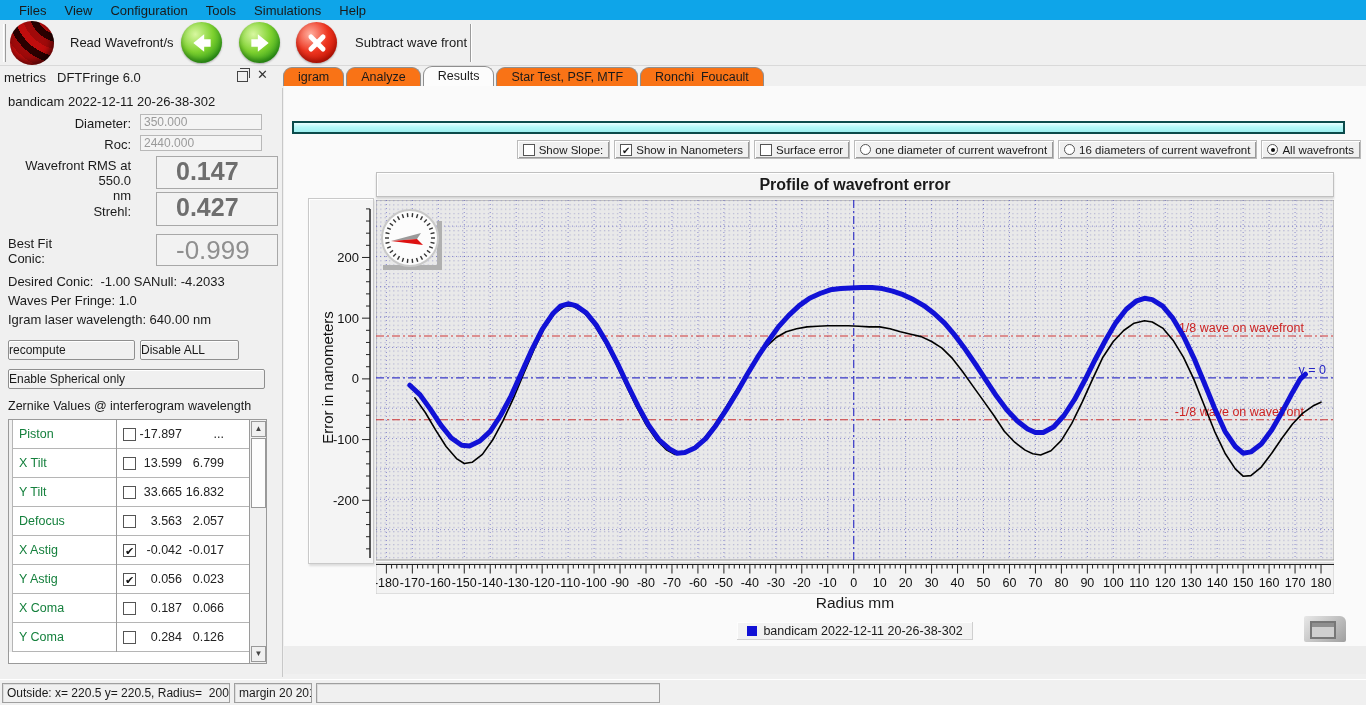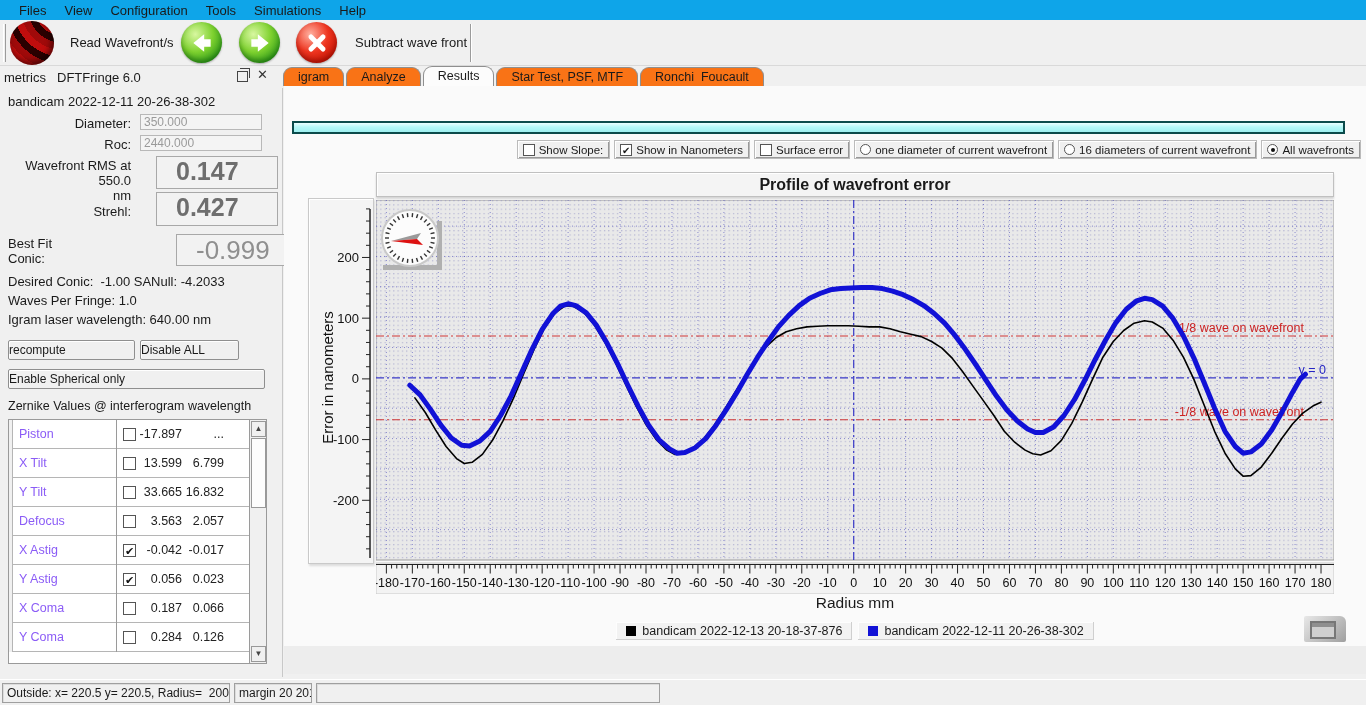--- a/index.html
+++ b/index.html
@@ -39,34 +39,34 @@
   #close-btn { position:absolute; left:257px; top:1px; font-size:13px; color:#333; }
 
   #leftpanel { position:absolute; left:0; top:88px; width:283px; height:589px; background:#f0f0f0;
     border-right:1px solid #c8c8c8; font-size:13px; }
   .lp-text { position:absolute; left:8px; }
   .fld-label { position:absolute; text-align:right; width:127px; left:4px; color:#1a1a1a; }
   .fld-input { position:absolute; left:140px; width:122px; height:16px; background:#f4f4f4;
     border:1px solid #b8b8b8; color:#9a9a9a; font-size:12px; padding:0 3px; line-height:14px; }
   .big-box { position:absolute; left:156px; width:122px; background:#f2f2f2; border:1px solid #a8a8a8;
     color:#6e6e6e; font-weight:bold; font-size:25px; padding-left:19px; }
-  .big-box.light { font-weight:normal; color:#8f8f8f;margin-left:20px; }
+  .big-box.light { font-weight:normal; color:#8f8f8f; }
   .lp-btn { position:absolute; background:#f0f0f0; border:1px solid #8f8f8f; border-radius:2px;
     box-shadow:inset 1px 1px 0 #fff; font-size:12px; text-align:left; line-height:18px; height:20px; }
 
   
   #ztable { position:absolute; left:8px; top:331px; width:259px; height:245px; background:#fff;
     border:1px solid #9a9a9a; overflow:hidden; }
   #zhead { position:absolute; left:0; top:0; width:242px; height:19px; background:#f0f0f0;
     border-bottom:1px solid #9a9a9a; font-size:12.5px; }
   #zhead .h1 { position:absolute; left:0; top:2px; width:107px; text-align:center; border-right:1px solid #9a9a9a; height:17px; }
   #zhead .h2 { position:absolute; left:108px; top:2px; width:99px; text-align:center; }
   .zrow { position:absolute; left:0; width:242px; height:29px; border-bottom:1px solid #b5b5b5; font-size:12.5px; background:#fff; }
   .zrow .rh { position:absolute; left:0; top:0; width:4px; height:29px; background:#f0f0f0; border-right:1px solid #b5b5b5; }
-  .zterm { position:absolute; left:10px; top:7px; color:#8b5cf6; }
+  .zterm { position:absolute; left:10px; top:7px; color:#15803d; }
   .zsep { position:absolute; left:107px; top:0; width:1px; height:29px; background:#9a9a9a; }
   .zchk { position:absolute; left:114px; top:8px; width:13px; height:13px; border:1px solid #555; background:#fff;
     font-size:11px; line-height:12px; text-align:center; color:#111; }
   .zwy { position:absolute; left:128px; top:7px; width:45px; text-align:right; color:#222; }
   .zrm { position:absolute; left:173px; top:7px; width:42px; text-align:right; color:#222; }
   
   #zscroll { position:absolute; right:0; top:0; width:17px; height:243px; background:#f0f0f0; border-left:1px solid #9a9a9a; }
   .sbtn { position:absolute; left:1px; width:15px; height:16px; background:#f0f0f0; border:1px solid #999;
     font-size:8px; text-align:center; line-height:14px; color:#444; }
   #zthumb { position:absolute; left:1px; top:18px; width:15px; height:70px; background:#fdfdfd; border:1px solid #999; }
@@ -679,24 +679,20 @@
       <polygon points="10,34 40,26 36,32" fill="#9a9a9a"></polygon>
       <polygon points="10,34 36,32 42,38" fill="#dd1111"></polygon>
     </svg>
   </div>
 
   <div id="xlabel">Radius mm</div>
 
   <div id="below-chart"></div>
   <div id="legend-row">
       <div class="legend-item">
-        <div class="legend-swatch" style="background: rgb(0, 0, 0);"></div>
-        <span>bandicam 2022-12-13 20-18-37-876</span>
-      </div>
-      <div class="legend-item">
         <div class="legend-swatch" style="background: rgb(17, 17, 214);"></div>
         <span>bandicam 2022-12-11 20-26-38-302</span>
       </div>
     </div>
   <div id="corner-icon"></div>
 </div>
 
 <div id="statusbar">
     <div class="status-sec" style="width: 228px;">Outside: x= 220.5 y= 220.5, Radius=  200.0</div>
     <div class="status-sec" style="width: 78px;">margin 20 201</div>

